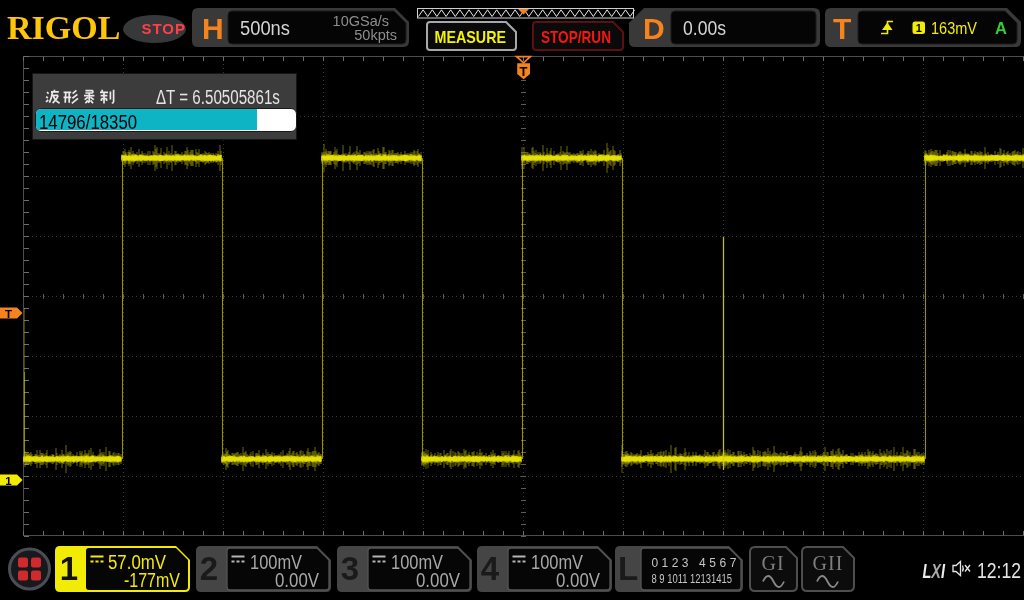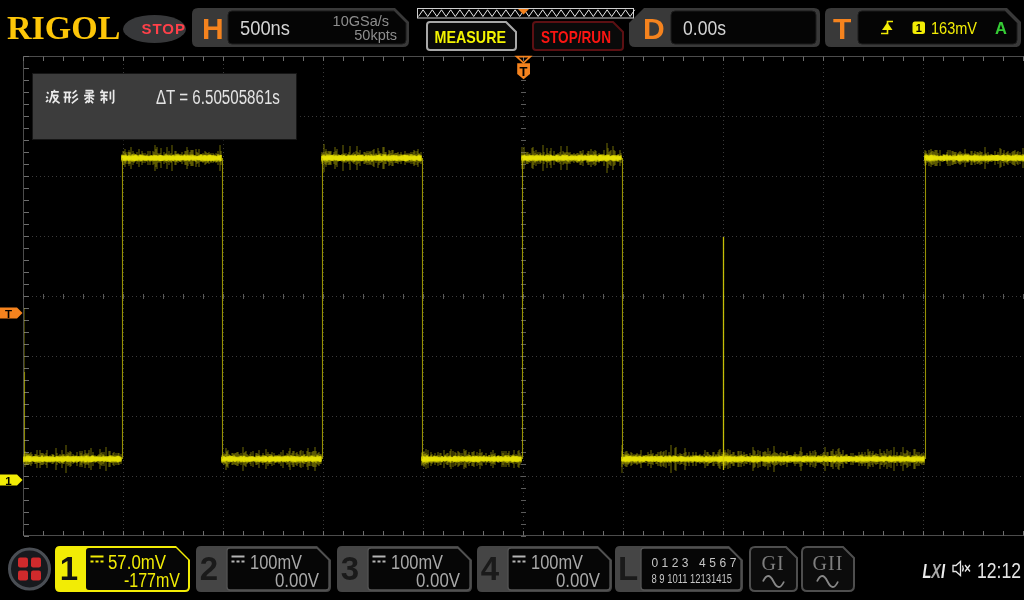--- a/index.html
+++ b/index.html
@@ -101,20 +101,24 @@
 
     <g transform="translate(36,0)">
         <path d="M4.4 1.6H11.8M4.4 4H11.8M11.8 1.6V4M3 6.6H13.4M8.2 4V13.6M8.2 13.6L7 12.6M7 8.2L3.6 10.6M9.4 8.2L12.8 10.6M6.8 11.4L4.4 14.2M9.6 11.4L12 14.2"></path>
       </g>
 
     <g transform="translate(54,0)">
         <path d="M3.4 0.8L2.8 3.4M1 3.4H9M5 3.4V14.4M1.6 6.6H8.4M2.4 9.6H7.6M2.4 9.6V12M7.6 9.6V12M11.4 2.4V10.6M14.6 0.8V12.4Q14.6 14 12.8 14.2"></path>
       </g>
   </svg>
   <div class="a" style="left:123px;top:12px;font-size:20px;color:#e4e4e4;transform:scaleX(0.757);transform-origin:0 0;white-space:nowrap">ΔT = 6.50505861s</div>
+  <div class="a" style="left:2px;top:34px;width:262px;height:24px;background:#fff;border-radius:6px;border:1.5px solid #1a1a1a;overflow:hidden">
+    <div class="a" style="left:0;top:0;width:221px;height:21px;background:#0fb4c4"></div>
+    <div class="a" style="left:3px;top:0.5px;font-size:21px;color:#000;transform:scaleX(0.8);transform-origin:0 0;white-space:nowrap">14796/18350</div>
+  </div>
 </div>
 
 <svg class="a" style="left:0;top:545px" width="1024" height="55">
 
   <circle cx="29.5" cy="24" r="20" fill="#17191d" stroke="#4a4e54" stroke-width="3"></circle>
   <g fill="#d02a2c">
     <rect x="18" y="12.5" width="10" height="10" rx="2.2"></rect>
     <rect x="31" y="12.5" width="10" height="10" rx="2.2"></rect>
     <rect x="18" y="25.5" width="10" height="10" rx="2.2"></rect>
     <rect x="31" y="25.5" width="10" height="10" rx="2.2"></rect>

